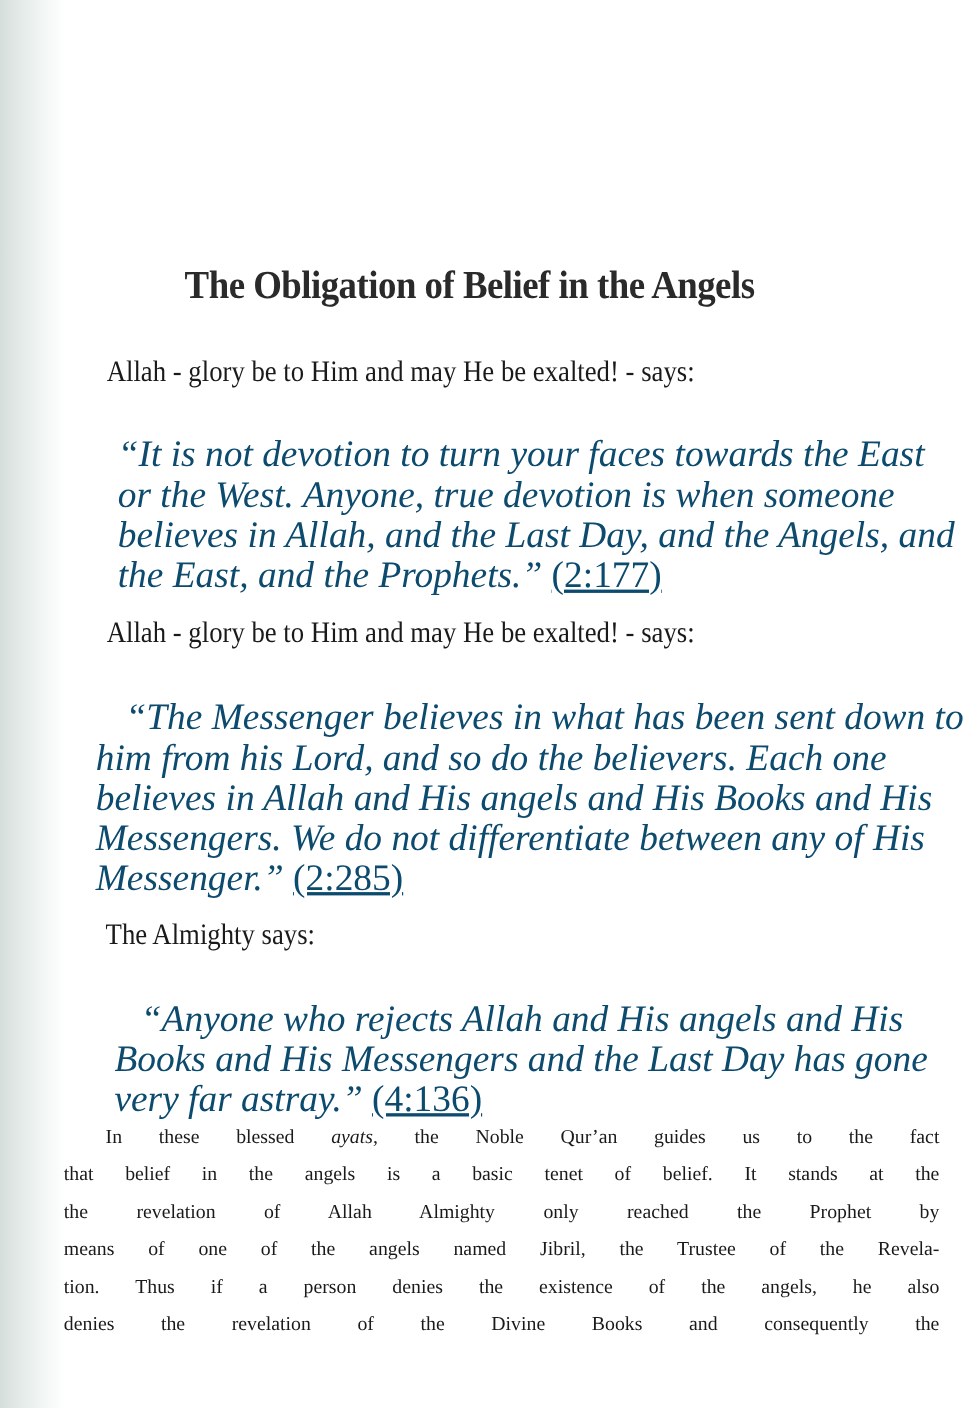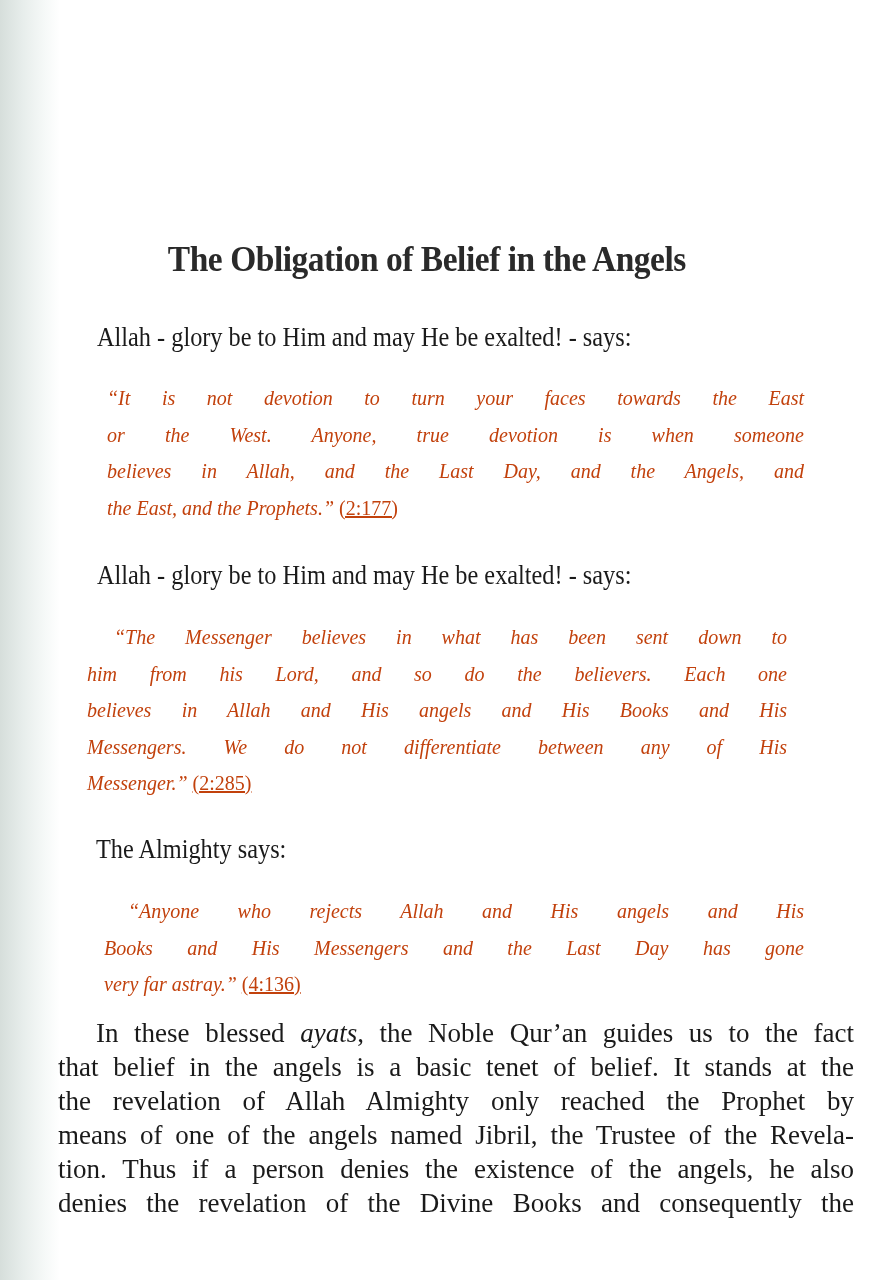--- a/index.html
+++ b/index.html
@@ -16,29 +16,29 @@
   .title {
     position: absolute; left: 0; width: 918px; top: 238px;
     text-align: center; font-weight: bold; font-size: 36px; letter-spacing: -0.5px;
     color: #2a2a2a; transform: scaleX(0.93); transform-origin: left top;
   }
   .intro {
     position: absolute; font-size: 27px; color: #1a1a1a; white-space: nowrap;
     transform: scaleX(0.90); transform-origin: left top;
   }
   .quote {
-    position: absolute; font-style: italic; font-size: 20px; line-height: 36.5px;
-    color: #c2410c; white-space: nowrap;
+    position: absolute; font-style: italic; font-size: 34px; line-height: 36.5px;
+    color: #0c4a6e; white-space: nowrap; margin-top: 16px;
   }
   .quote .ln { display: block; text-align: justify; text-align-last: justify; }
   .quote .ln.last { text-align-last: left; }
   .ref { font-style: normal; text-decoration: underline; }
   .body-text {
     position: absolute; left: 58px; width: 796px; top: 1016px;
-    font-size: 27px; line-height: 34px; color: #1a1a1a;
+    font-size: 18px; line-height: 34px; color: #1a1a1a;
   }
   .body-text .ln { display: block; text-align: justify; text-align-last: justify; white-space: nowrap; }
   .body-text .ln.first { padding-left: 38px; }
   .body-text em { font-style: italic; }
 </style>
 </head>
 <body>
 
 <div class="edge"></div>
 

